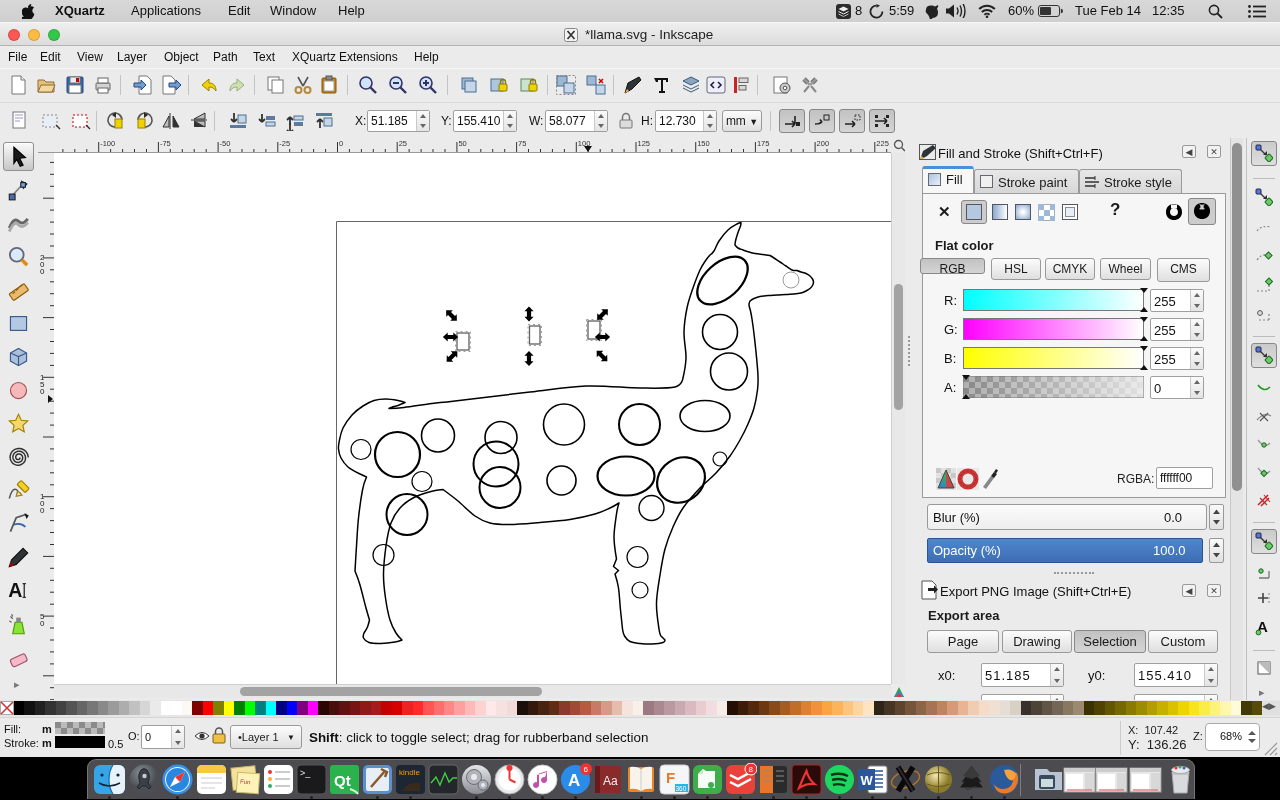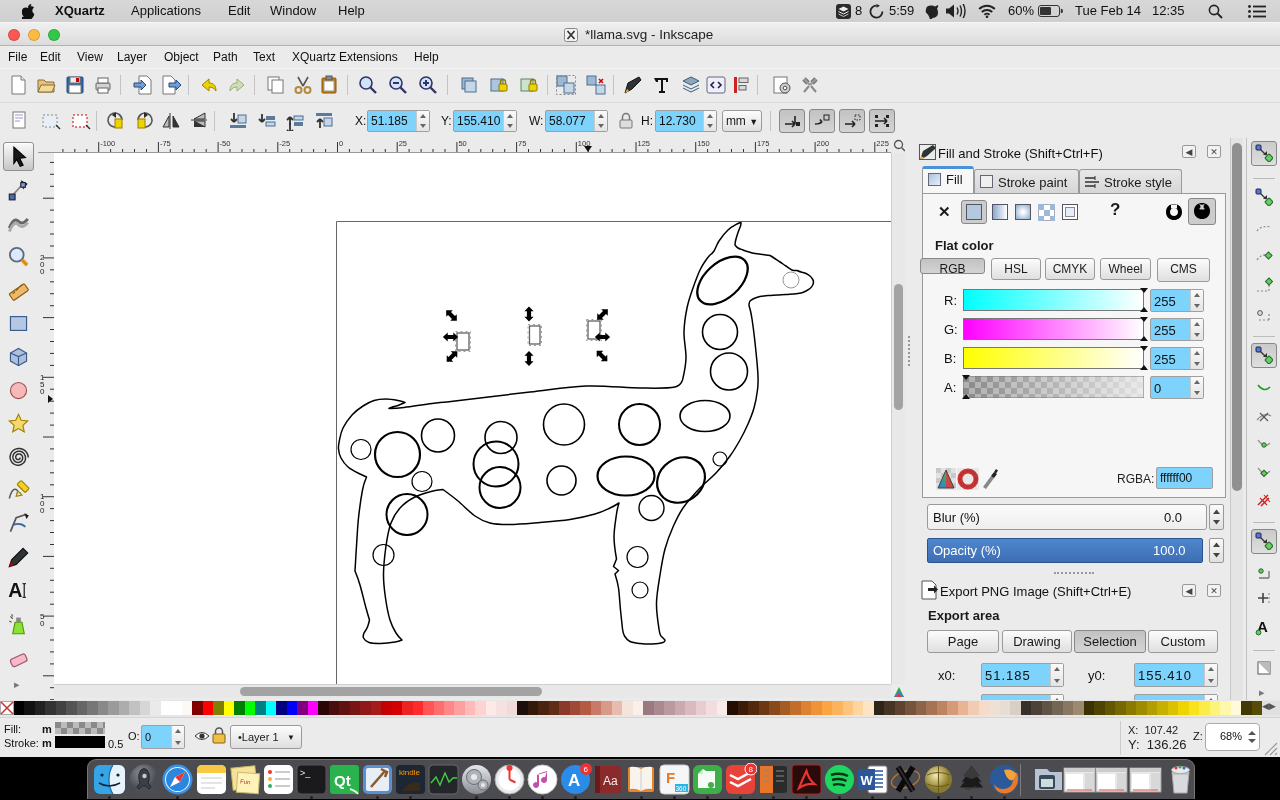--- a/index.html
+++ b/index.html
@@ -26,21 +26,21 @@
 .thumb{position:absolute;background:#a3a3a3;border-radius:6px;}
 #grip{position:absolute;left:905px;top:0;width:11px;height:584px;background:#ebebeb;}
 #rpanel{position:absolute;left:916px;top:0;width:1280px;height:584px;background:#ebebeb;font-size:12px;color:#1a1a1a;}
 #pscroll{position:absolute;left:1230px;top:0;width:13px;height:584px;background:#e4e4e4;border-left:1px solid #c8c8c8;}
 #snapbar{position:absolute;left:1246px;top:0;width:34px;height:584px;background:#ebebeb;border-left:1px solid #c0c0c0;}
 #palettebar{position:absolute;left:0;top:700px;width:1280px;height:17px;background:#e6e6e6;}
 #statusbar{position:absolute;left:0;top:717px;width:1280px;height:40px;background:#ebebeb;border-top:1px solid #d5d5d5;font-size:11px;color:#111;}
 #dock{position:absolute;left:87px;top:759px;width:1108px;height:40px;background:rgba(82,82,86,0.93);border:1px solid rgba(160,160,160,0.5);border-bottom:none;border-radius:9px 9px 0 0;}
 .gbtn{position:absolute;background:linear-gradient(#fcfcfc,#dfdfdf);border:1px solid #9a9a9a;border-radius:3px;color:#1a1a1a;text-align:center;}
 .gbtn.pressed{background:linear-gradient(#c2c2c2,#d4d4d4);border:1px solid #888;}
-.spin{position:absolute;background:#7dd3fc;border:1px solid #9f9f9f;border-radius:2px;}
+.spin{position:absolute;background:#ffffff;border:1px solid #9f9f9f;border-radius:2px;}
 .spin .v{position:absolute;left:3px;top:50%;transform:translateY(-50%);font-size:12px;color:#111;}
 .spin .ar{position:absolute;right:0;top:0;bottom:0;width:13px;border-left:1px solid #c9c9c9;background:linear-gradient(#fafafa,#e4e4e4);}
 .spin .ar:before{content:"";position:absolute;left:3px;top:3px;border-left:3.5px solid transparent;border-right:3.5px solid transparent;border-bottom:4px solid #666;}
 .spin .ar:after{content:"";position:absolute;left:3px;bottom:3px;border-left:3.5px solid transparent;border-right:3.5px solid transparent;border-top:4px solid #666;}
 .lbl{position:absolute;font-size:12px;color:#111;}
 </style></head><body>
 
 <div id="menubar">
 <svg class="abs" style="left:22px;top:4px" width="13" height="15" viewBox="0 0 13 15">
       <path fill="#111" d="M9.3 0c.1 1-.3 1.9-.9 2.6-.6.7-1.6 1.2-2.5 1.1-.1-.9.4-1.9 1-2.5C7.5.5 8.5.05 9.3 0zM12 11c-.4 1-.6 1.4-1.2 2.3-.8 1.2-1.9 2.7-3.2 2.7-1.2 0-1.5-.8-3.1-.8-1.6 0-2 .8-3.2.8C.1 16-.9 14.6-1.7 13.4"></path>
@@ -1154,20 +1154,21 @@
     </div>
     <svg class="abs" style="left:194px;top:10px" width="16" height="16" viewBox="0 0 16 16">
       <path d="M1 8q7-7 14 0q-7 7-14 0z" fill="#fff" stroke="#333"></path>
       <circle cx="8" cy="8" r="2.6" fill="#333"></circle>
     </svg>
     <svg class="abs" style="left:212px;top:9px" width="14" height="17" viewBox="0 0 14 17">
       <rect x="1" y="7" width="12" height="9" rx="1" fill="#f0c040" stroke="#806020"></rect>
       <path d="M3.5 7V4.5a3.5 3.5 0 0 1 7 0V7" fill="none" stroke="#555" stroke-width="1.5"></path>
     </svg>
     <div class="gbtn" style="left:230px;top:7px;width:72px;height:24px;font-size:11px;text-align:left;padding:5px 0 0 7px;">•Layer 1 <span style="position:absolute;right:6px;top:7px;font-size:8px;">▼</span></div>
+    <div class="abs" style="left:309px;top:12px;font-size:13.4px;"><b>Shift</b>: click to toggle select; drag for rubberband selection</div>
     <div class="abs" style="left:1120px;top:3px;width:1px;height:34px;background:#ccc;"></div>
     <div class="abs" style="left:1128px;top:6px;font-size:11px;font-family:'Liberation Sans';color:#222;">X:&nbsp;&nbsp;107.42</div>
     <div class="abs" style="left:1128px;top:19px;font-size:13px;color:#222;">Y:&nbsp;&nbsp;136.26</div>
     <div class="abs" style="left:1193px;top:12px;font-size:11px;">Z:</div>
     <div class="abs" style="left:1205px;top:5px;width:55px;height:28px;background:#fff;border:1px solid #aaa;border-radius:4px;"></div>
     <div class="abs" style="left:1220px;top:12px;font-size:11px;">68%</div>
     <svg class="abs" style="left:1246px;top:9px" width="12" height="20" viewBox="0 0 12 20">
       <path d="M2 8l4-4 4 4z" fill="#555"></path>
       <path d="M2 12l4 4 4-4z" fill="#555"></path>
     </svg>

